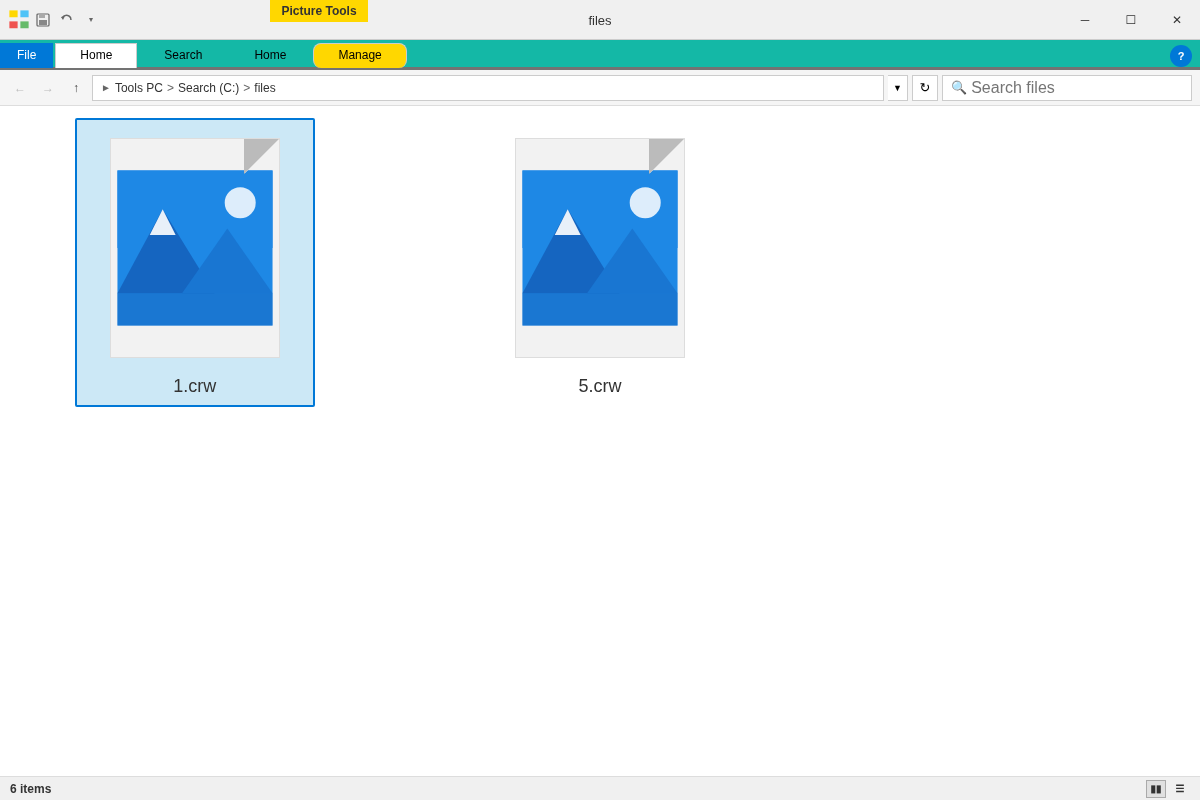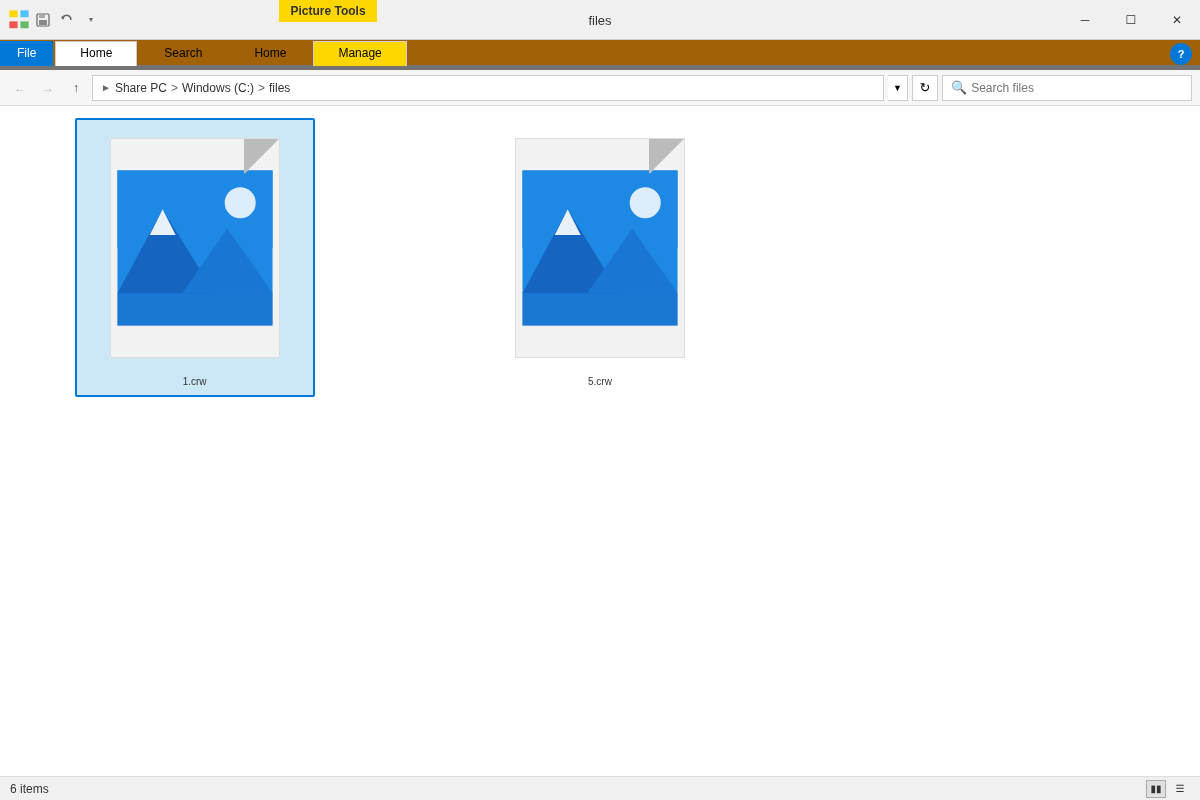--- a/index.html
+++ b/index.html
@@ -19,21 +19,21 @@
       align-items: center;
       padding: 0 8px;
       gap: 4px;
     }
     .quick-access { display: flex; align-items: center; gap: 2px; }
     .qa-btn { width: 22px; height: 22px; display: flex; align-items: center; justify-content: center; cursor: pointer; border-radius: 2px; }
     .chevron-down { font-size: 8px; color: #666; }
 
     .picture-tools-label {
       position: absolute;
-      left: 279px;
+      left: 270px;
       top: 0;
       width: 98px;
       height: 22px;
       background: #ffd700;
       display: flex;
       align-items: center;
       justify-content: center;
       font-size: 12px;
       font-weight: 600;
       color: #333;
@@ -65,24 +65,24 @@
       align-items: center;
       justify-content: center;
       cursor: pointer;
       font-size: 12px;
       color: #333;
     }
 
     
     .ribbon-tabs {
       height: 30px;
-      background: #a16207;
+      background: #14b8a6;
       display: flex;
       align-items: flex-end;
-      border-bottom: 5px solid #737373;
+      border-bottom: 3px solid #737373;
       padding-left: 0;
     }
     .ribbon-tab {
       padding: 4px 24px 6px;
       font-size: 12px;
       cursor: pointer;
       border: 1px solid transparent;
       border-bottom: none;
       margin-right: 2px;
       background: transparent;
@@ -98,20 +98,21 @@
     .ribbon-tab.file-tab {
       background: #0078d7;
       color: #fff;
       padding: 4px 16px 6px;
     }
     .ribbon-tab.manage-tab {
       background: #ffd700;
       border-color: #ccc;
       border-bottom: none;
       bottom: -1px;
+      border-radius: 8px;
     }
     .ribbon-right {
       margin-left: auto;
       display: flex;
       align-items: center;
       padding-right: 8px;
       gap: 4px;
     }
     .help-btn {
       width: 22px; height: 22px;
@@ -182,21 +183,21 @@
       background: #fff;
       display: flex;
       align-items: center;
       padding: 0 8px;
       gap: 4px;
     }
     .search-box input {
       border: none;
       outline: none;
       flex: 1;
-      font-size: 12px;
+      font-size: 16px;
       color: #b91c1c;
       background: transparent;
     }
     .search-icon { font-size: 13px; color: #666; }
 
     
     .main-content {
       flex: 1;
       background: #fff;
       padding: 12px;
@@ -253,36 +254,37 @@
       top: 0; right: 0;
       width: 0; height: 0;
       border-style: solid;
       border-width: 34px 34px 0 0;
       border-color: #fff transparent transparent transparent;
       z-index: 1;
     }
 
     .file-label {
       margin-top: 8px;
-      font-size: 10px;
+      font-size: 18px;
       color: #333;
       text-align: left;
     }
 
     
     .status-bar {
       height: 24px;
       background: #f0f0f0;
       border-top: 1px solid #ddd;
       display: flex;
       align-items: center;
       padding: 0 10px;
       font-size: 12px;
       color: #333;
       justify-content: space-between;
+      font-weight: bold;
     }
     .status-right {
       display: flex;
       align-items: center;
       gap: 4px;
     }
     .view-btn {
       width: 20px; height: 18px;
       display: flex; align-items: center; justify-content: center;
       cursor: pointer;
@@ -368,23 +370,23 @@
   </div>
 </div>
 
 <div class="address-bar-row">
   <div class="nav-btn disabled">←</div>
   <div class="nav-btn disabled">→</div>
   <div class="nav-btn">↑</div>
 
   <div class="address-bar">
     <span style="color:#666;font-size:10px;">►</span>
-    <span class="breadcrumb-part">Share PC</span>
+    <span class="breadcrumb-part">Tools PC</span>
     <span class="breadcrumb-sep"> &gt; </span>
-    <span class="breadcrumb-part">Windows (C:)</span>
+    <span class="breadcrumb-part">Search (C:)</span>
     <span class="breadcrumb-sep"> &gt; </span>
     <span class="breadcrumb-current">files</span>
   </div>
   <div class="addr-chevron">▼</div>
   <div class="addr-refresh">↻</div>
 
   <div class="search-box">
     <span class="search-icon">🔍</span>
     <input type="text" placeholder="Search files" style="">
   </div>

